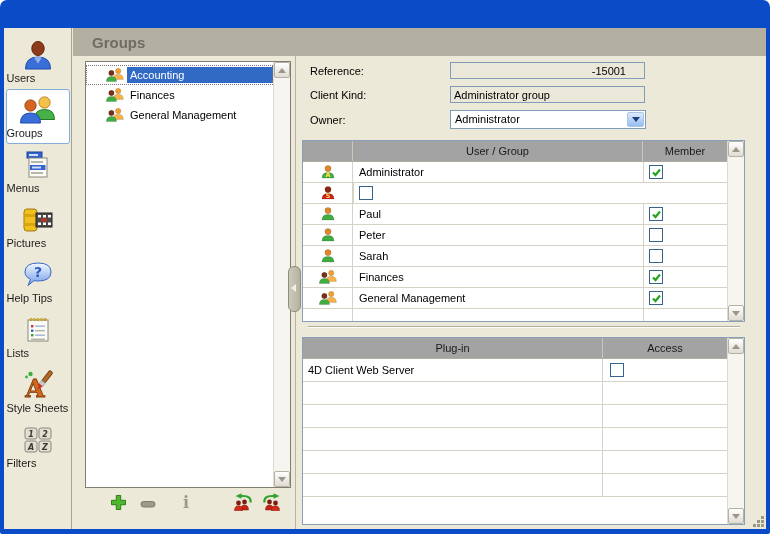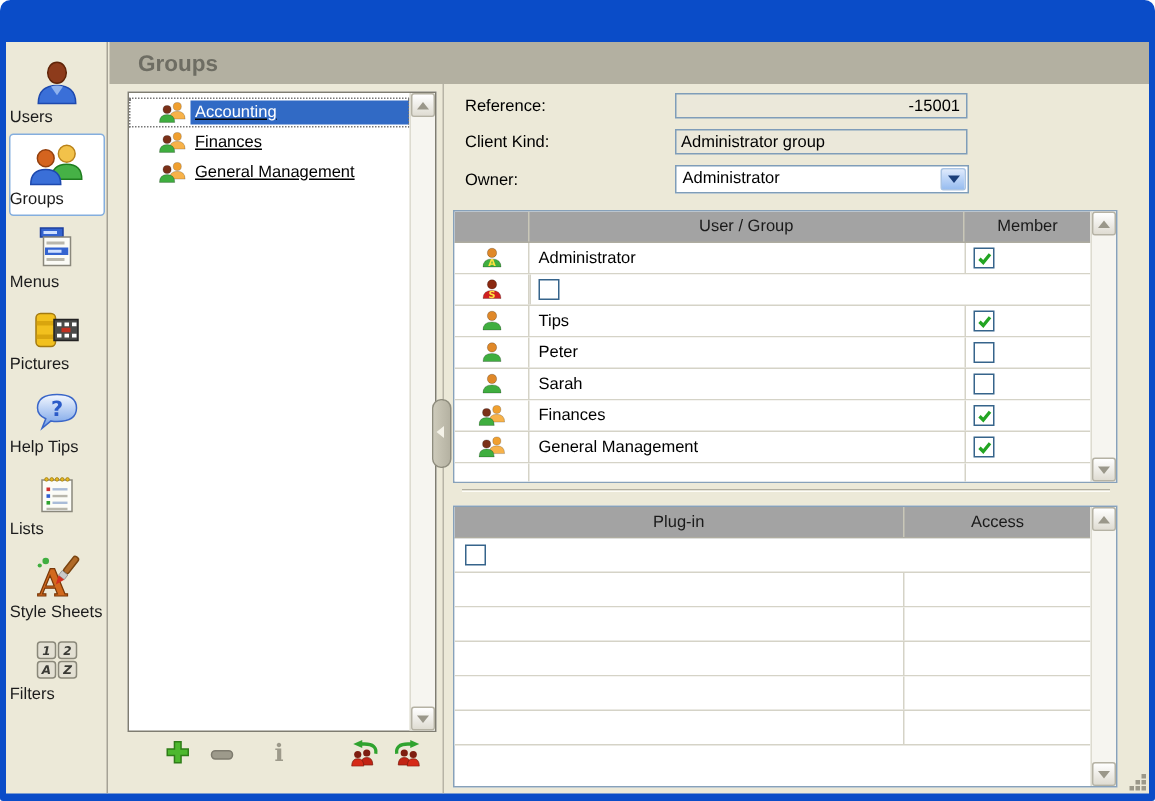--- a/index.html
+++ b/index.html
@@ -32,21 +32,21 @@
   
   .header{position:absolute;left:69px;right:0;top:0;height:28px;background:#b3b0a1;display:flex;align-items:center;
     padding-left:19px;box-sizing:border-box;}
   .header-title{font-size:15px;font-weight:bold;color:#6e6d63;}
   
   .content{position:absolute;left:69px;right:0;top:28px;bottom:0;}
   
   .groups-list{position:absolute;left:12px;top:5px;width:206px;height:427px;background:#fff;
     border:1px solid #7f7d71;box-sizing:border-box;display:flex;}
   .g-rows{flex:1;padding-top:3px;overflow:hidden;}
-  .g-row{height:20px;display:flex;align-items:center;padding-left:20px;text-decoration:underline;}
+  .g-row{height:20px;display:flex;align-items:center;padding-left:20px;}
   .g-icon{width:19px;height:16px;flex:none;display:flex;align-items:center;}
   .g-name{font-size:11px;margin-left:2px;flex:1;height:16px;line-height:16px;padding-left:3px;color:#000;}
   .g-row.sel{outline:1px dotted #777;outline-offset:-1px;}
   .g-row.sel .g-name{background:#316ac5;color:#fff;}
   
   .sbar{width:17px;flex:none;display:flex;flex-direction:column;background:#f6f5f0;border-left:1px solid #dddbd0;box-sizing:border-box;}
   .sb-btn{height:16px;flex:none;background:linear-gradient(180deg,#fff,#dfdcd2);border:1px solid #b5b2a4;border-radius:2px;
     box-sizing:border-box;display:flex;align-items:center;justify-content:center;}
   .sb-track{flex:1;}
   .sb-btn.up::after{content:"";border-left:4px solid transparent;border-right:4px solid transparent;border-bottom:5px solid #9a978a;}
@@ -59,21 +59,21 @@
   .splitter{position:absolute;left:215px;top:210px;width:13px;height:46px;
     background:linear-gradient(90deg,#cdcaba,#b5b2a2);border:1px solid #8f8d7e;border-radius:6px;box-sizing:border-box;}
   .splitter::after{content:"";position:absolute;left:2px;top:17px;border-top:4px solid transparent;border-bottom:4px solid transparent;
     border-right:5px solid #f4f2e8;}
   
   .detail{position:absolute;left:229px;top:0;right:0;bottom:0;}
   .f-label{position:absolute;left:8px;font-size:11px;color:#000;}
   #ref-label{top:9px;} #kind-label{top:33px;} #owner-label{top:58px;}
   .f-input{position:absolute;left:148px;width:195px;height:17px;border:1px solid #7f9db9;background:#ebe8da;
     font-size:11px;box-sizing:border-box;display:flex;align-items:center;color:#000;}
-  #ref-input{top:6px;justify-content:flex-end;padding-right:4px;}
+  #ref-input{top:6px;justify-content:flex-end;padding-right:18px;}
   #kind-input{top:30px;padding-left:3px;}
   .combo{position:absolute;left:148px;top:54px;width:196px;height:19px;border:1px solid #7f9db9;background:#fff;box-sizing:border-box;}
   .combo-text{position:absolute;left:4px;top:2px;font-size:11px;color:#000;}
   .combo-btn{position:absolute;right:1px;top:1px;bottom:1px;width:17px;
     background:linear-gradient(180deg,#dfeafc 0%,#c0d7f8 40%,#98bdf0 100%);border:1px solid #aac4e4;border-radius:2px;
     display:flex;align-items:center;justify-content:center;box-sizing:border-box;}
   .combo-btn::after{content:"";border-left:4px solid transparent;border-right:4px solid transparent;border-top:5px solid #1c3f7a;}
   
   .table{position:absolute;left:0;width:443px;border:1px solid #87a1ba;box-sizing:border-box;background:#fff;display:flex;}
   #members-table{top:84px;height:182px;}
@@ -373,21 +373,21 @@
                     <span class="cb"></span>
                   </span>
                 </div>
                 <div class="t-row">
                   <span class="td c-icon">
                     <svg width="16" height="16" viewBox="0 0 16 16">
                       <circle cx="8" cy="4.6" r="3.1" fill="#e08828" stroke="rgba(0,0,0,0.25)" stroke-width="0.6"></circle>
                       <path d="M2 14 Q2 8.6 8 8.6 Q14 8.6 14 14 Z" fill="#3fae3f" stroke="rgba(0,0,0,0.25)" stroke-width="0.6"></path>
                     </svg>
                   </span>
-                  <span class="td c-name">Tips</span>
+                  <span class="td c-name">Paul</span>
                   <span class="td c-member">
                     <span class="cb on">
                       <svg width="11" height="11" viewBox="0 0 11 11">
                         <path d="M2 5.5 L4.5 8 L9 2.5" fill="none" stroke="#23a523" stroke-width="2.2"></path>
                       </svg>
                     </span>
                   </span>
                 </div>
                 <div class="t-row">
                   <span class="td c-icon">
@@ -466,20 +466,21 @@
         <div class="etched"></div>
 
         <div class="table" id="plugins-table">
           <div class="t-main">
             <div class="t-header">
               <div class="th c-plugin">Plug-in</div>
               <div class="th c-access last">Access</div>
             </div>
             <div id="plugin-rows">
                 <div class="t-row">
+                  <span class="td c-plugin">4D Client Web Server</span>
                   <span class="td c-access">
                     <span class="cb"></span>
                   </span>
                 </div>
                 <div class="t-row">
                   <span class="td c-plugin"></span>
                   <span class="td c-access"></span>
                 </div>
                 <div class="t-row">
                   <span class="td c-plugin"></span>

